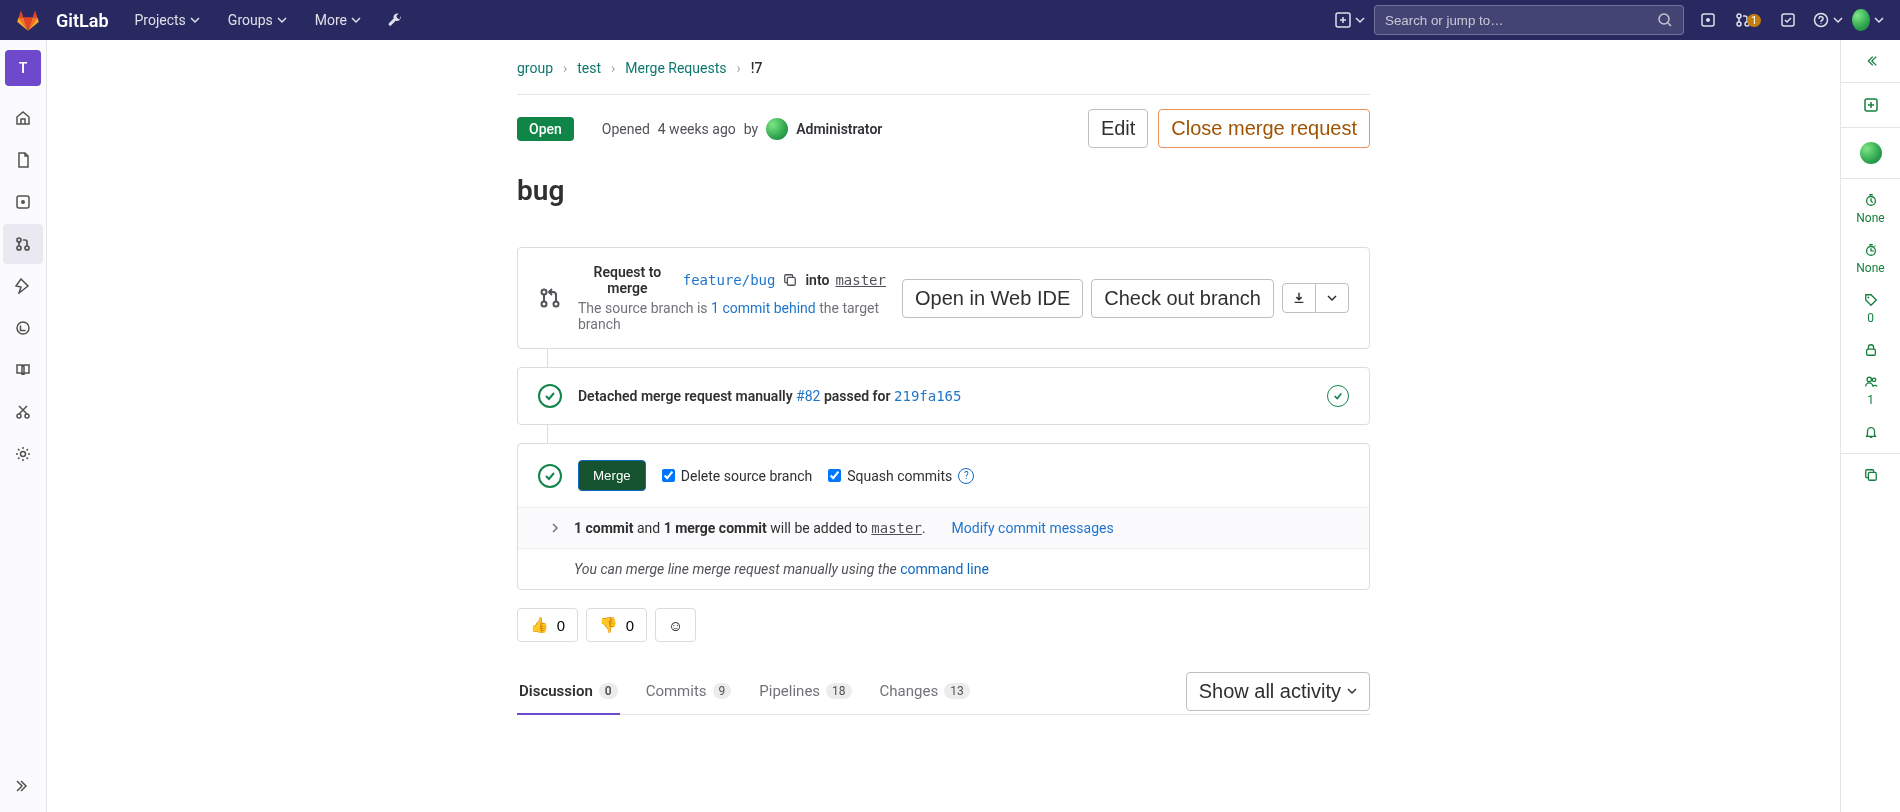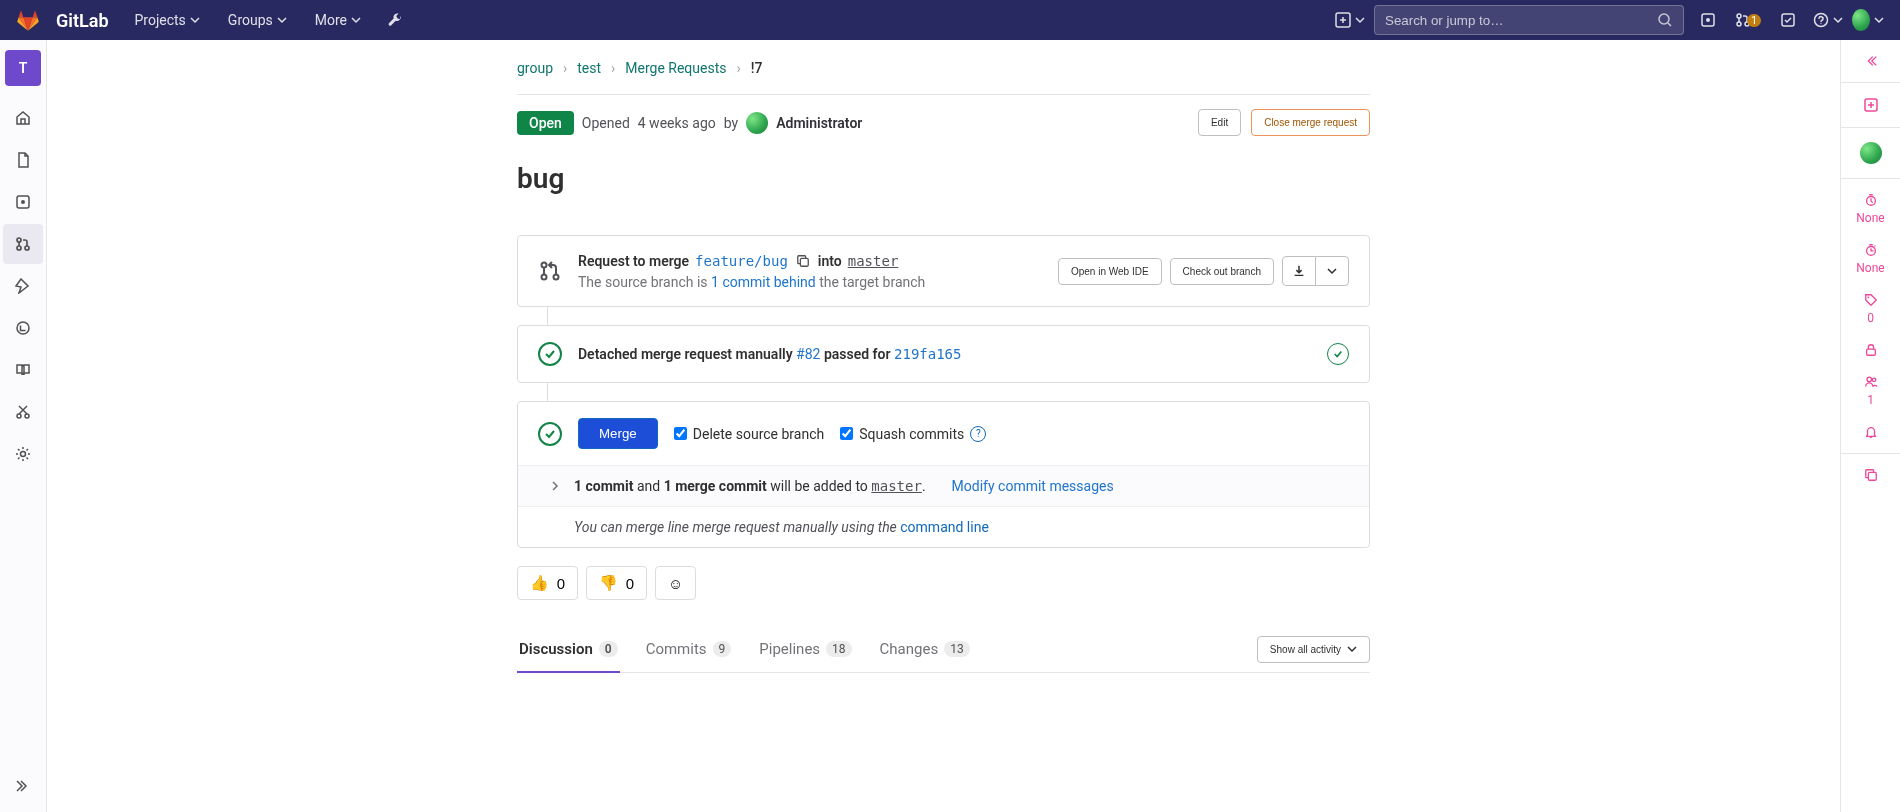--- a/index.html
+++ b/index.html
@@ -28,38 +28,38 @@
     .shell { display: flex; height: calc(100vh - 40px); }
     .rail { width: 47px; min-width: 47px; background: #fbfafd; border-right: 1px solid #e5e5e5; display: flex; flex-direction: column; align-items: center; padding-top: 10px; gap: 2px; position: relative; }
     .proj-tile { width: 36px; height: 36px; background: #6e49cb; color: #fff; display: flex; align-items: center; justify-content: center; border-radius: 4px; font-weight: 600; margin-bottom: 10px; cursor: pointer; }
     .rail-item { width: 40px; height: 40px; display: flex; align-items: center; justify-content: center; color: #525252; cursor: pointer; border-radius: 4px; }
     .rail-item.active { background: rgba(41,41,97,.08); }
     .rail-bottom { position: absolute; bottom: 6px; left: 0; right: 0; display: flex; justify-content: center; }
     
     
     .right-rail { width: 60px; min-width: 60px; border-left: 1px solid #e5e5e5; display: flex; flex-direction: column; align-items: center; gap: 2px; padding-top: 6px; }
     .right-rail .sep { height: 1px; background: #e5e5e5; width: 100%; margin: 4px 0; }
-    .rr-item { width: 100%; padding: 8px 0; display: flex; flex-direction: column; align-items: center; gap: 4px; font-size: 12px; color: #ec4899; cursor: pointer; }
+    .rr-item { width: 100%; padding: 8px 0; display: flex; flex-direction: column; align-items: center; gap: 4px; font-size: 12px; color: #15803d; cursor: pointer; }
     
     
     .main { flex: 1; padding: 20px 270px 20px 270px; overflow-y: auto; }
     
     @media (max-width: 3000px) { .main { padding-left: calc(50% - 480px); padding-right: calc(50% - 480px); } }
     .main-inner { max-width: 960px; margin: 0 auto; }
     .crumbs { display: flex; align-items: center; gap: 10px; color: #737278; font-size: 14px; margin-bottom: 18px; }
     .crumbs a { color: #0f766e; }
     .crumb-sep { color: #a4a4a4; }
     .divider { height: 1px; background: #e5e5e5; margin-bottom: 14px; }
     .status-bar { display: flex; align-items: center; justify-content: space-between; margin-bottom: 26px; }
-    .status-left { display: flex; align-items: center; gap: 8px; }
+    .status-left { display: flex; align-items: center; gap: 28px; }
     .pill-open { padding: 4px 12px; border-radius: 4px; font-weight: 500; }
     .pill-green { background: #108548; color: #fff; }
     .status-text { color: #535158; display: flex; align-items: center; gap: 8px; }
     .author-link { color: #333238; font-weight: 600; }
-    .btn { display: inline-flex; align-items: center; justify-content: center; padding: 7px 12px; border: 1px solid #bfbfbf; border-radius: 4px; background: #fff; cursor: pointer; font-size: 10px; color: #303030; gap: 6px; }
+    .btn { display: inline-flex; align-items: center; justify-content: center; padding: 7px 12px; border: 1px solid #bfbfbf; border-radius: 4px; background: #fff; cursor: pointer; font-size: 20px; color: #303030; gap: 6px; }
     .btn-warn { border-color: #ec935d; color: #9e5400; }
     .btn-group { display: flex; gap: 10px; }
     h1.title { font-size: 28px; font-weight: 600; margin-bottom: 40px; }
     
     .panel { border: 1px solid #dcdcde; border-radius: 4px; background: #fff; }
     .panel-section { padding: 16px 20px; display: flex; align-items: center; gap: 16px; }
     .connector { height: 18px; width: 1px; border-left: 1px solid #dcdcde; margin-left: 30px; }
     
     .mr-icon { color: #535158; }
     .req-block { flex: 1; }
@@ -74,21 +74,21 @@
     .icon-btn-box { width: 34px; display: flex; align-items: center; justify-content: center; padding: 7px 8px; border: 1px solid #bfbfbf; border-radius: 4px; background: #fff; cursor: pointer; }
     .dropdown-pair { display: flex; }
     .dropdown-pair .icon-btn-box:first-child { border-radius: 4px 0 0 4px; }
     .dropdown-pair .icon-btn-box:last-child { border-radius: 0 4px 4px 0; margin-left: -1px; }
     
     .status-circle { width: 24px; height: 24px; border: 2px solid #108548; border-radius: 50%; display: flex; align-items: center; justify-content: center; color: #108548; }
     .pipeline-text .bold { font-weight: 600; }
     .sha-link { font-family: SFMono-Regular, Menlo, monospace; color: #1f75cb; }
     .pipe-pill { width: 22px; height: 22px; border: 1px solid #108548; border-radius: 999px; display: flex; align-items: center; justify-content: center; color: #108548; margin-left: auto; }
     
-    .merge-btn { background: #1d4ed8; color: #fff; border: 1px solid #1068bf; padding: 7px 20px; border-radius: 4px; cursor: pointer; font-weight: 500; }
+    .merge-btn { background: #14532d; color: #fff; border: 1px solid #1068bf; padding: 7px 14px; border-radius: 4px; cursor: pointer; font-weight: 500; }
     .checkbox-group { display: flex; align-items: center; gap: 6px; }
     .help-circ { width: 16px; height: 16px; border: 1px solid #1068bf; border-radius: 50%; display: inline-flex; align-items: center; justify-content: center; font-size: 10px; color: #1068bf; }
     
     .sub-gray { background: #fbfafd; border-top: 1px solid #eee; padding: 12px 20px 12px 56px; display: flex; align-items: center; gap: 26px; }
     .expand-caret { color: #737278; cursor: pointer; position: absolute; margin-left: -24px; }
     .sub-white { border-top: 1px solid #eee; padding: 12px 20px 12px 56px; font-style: italic; color: #535158; }
     .sub-white a, .sub-gray .link-blue { font-style: normal; }
     
     .reactions { display: flex; gap: 8px; margin-top: 18px; }
     .react-btn { display: inline-flex; align-items: center; gap: 8px; padding: 7px 12px; border: 1px solid #dcdcde; border-radius: 4px; background: #fff; cursor: pointer; font-size: 15px; }

